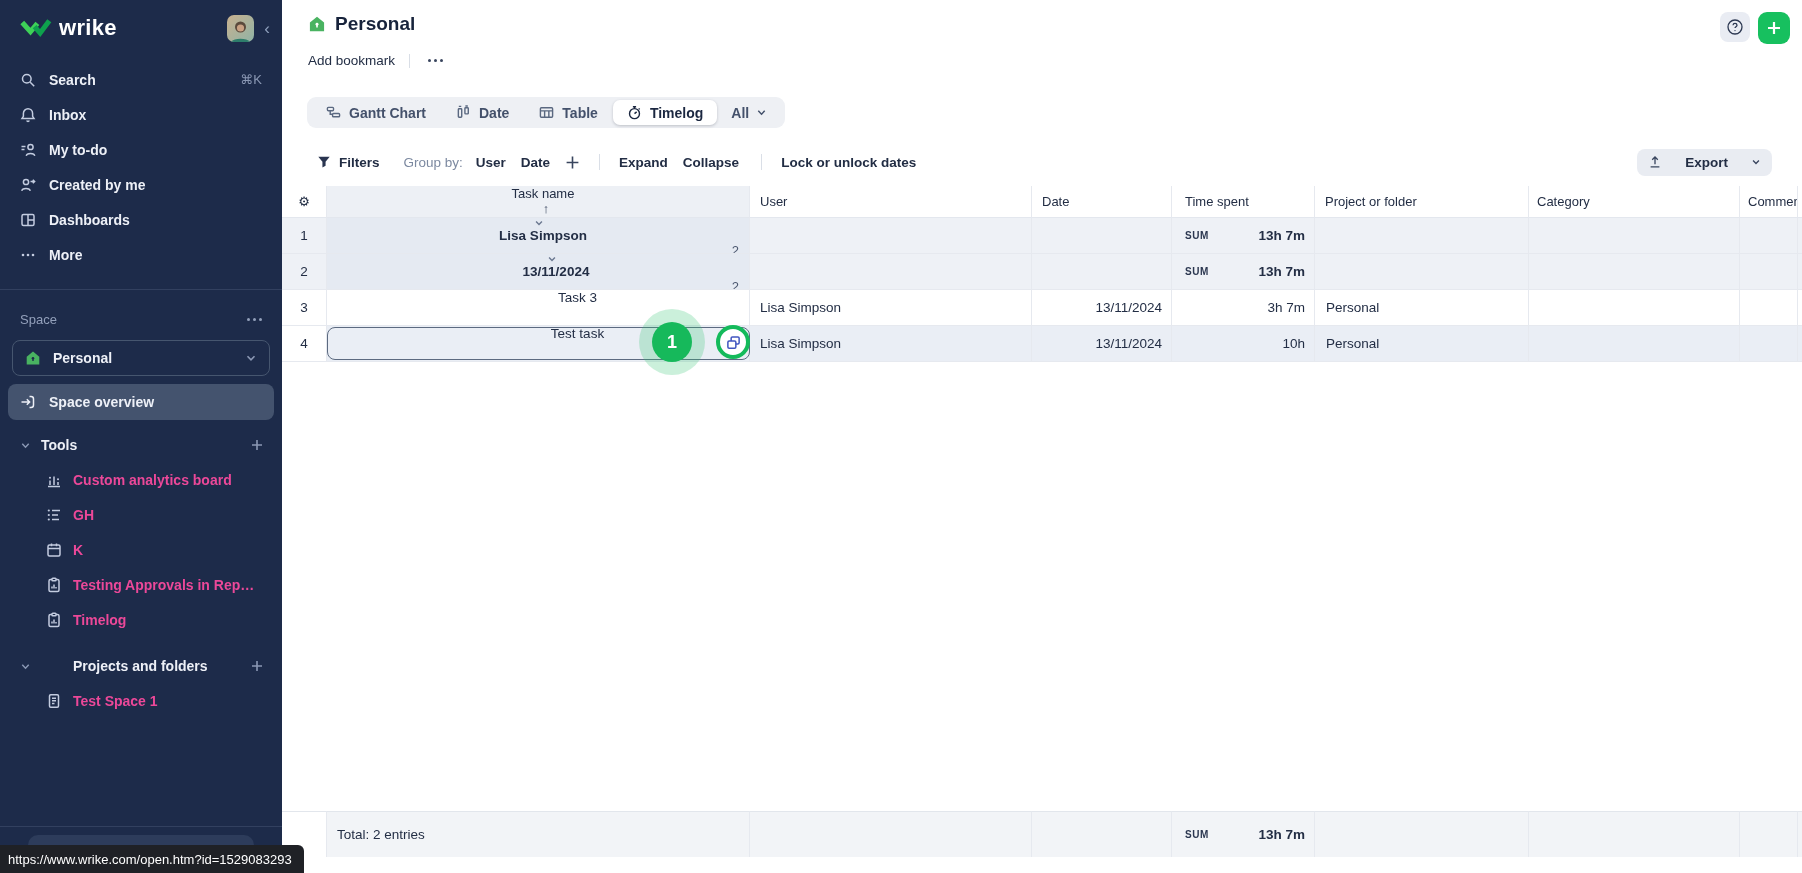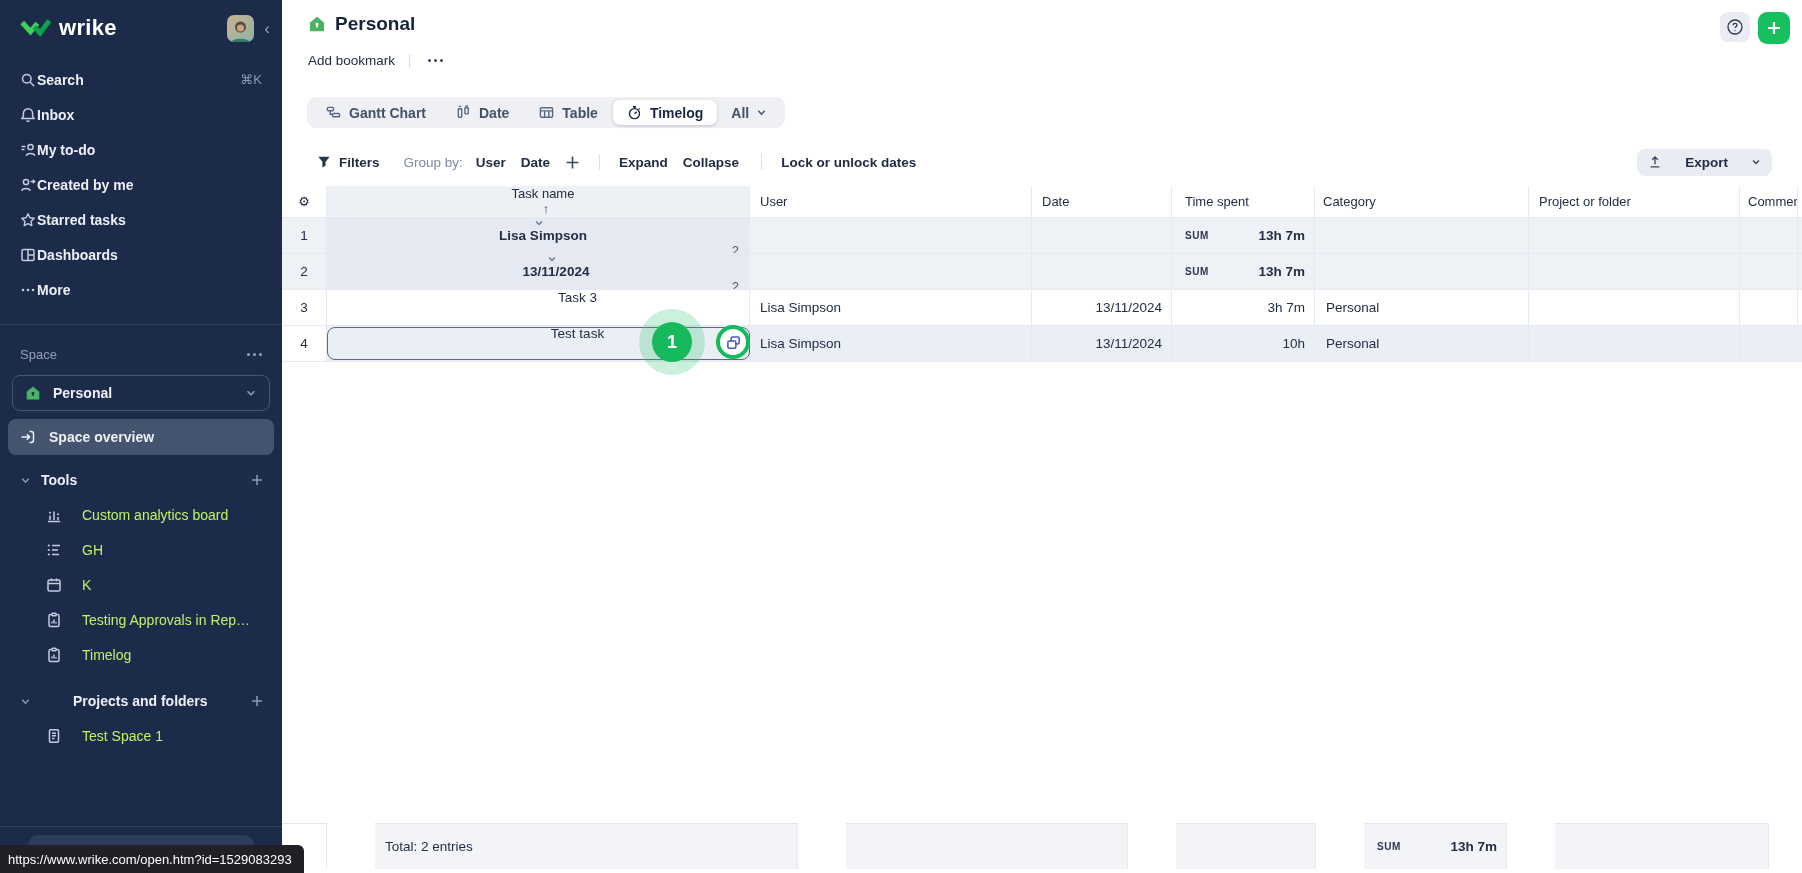--- a/index.html
+++ b/index.html
@@ -12,21 +12,21 @@
     background:#1d2b4a; color:#edf0f7; z-index:5; }
   .side-head { height:56px; display:flex; align-items:center; padding:0 12px 0 20px; }
   .logo { display:flex; align-items:center; gap:7px; }
   .logo-text { font-size:22px; font-weight:700; color:#fff; letter-spacing:.3px; }
   .avatar { width:27px; height:27px; border-radius:7px; margin-left:auto; overflow:hidden;
     background:linear-gradient(135deg,#c9b18f 0%,#8fb3a6 100%); position:relative; }
   .avatar svg { position:absolute; left:0; top:2px; }
   .collapse { margin-left:10px; color:#8fa0bd; font-size:17px; line-height:1; cursor:pointer; }
 
   .nav { padding-top:6px; }
-  .nav-item { height:35px; display:flex; align-items:center; padding:0 20px; gap:1px;
+  .nav-item { height:35px; display:flex; align-items:center; padding:0 20px; gap:13px;
     font-size:14px; font-weight:600; color:#edf0f7; cursor:pointer; }
   .nav-item .ico { color:#c3cce0; flex:0 0 16px; }
   .shortcut { margin-left:auto; color:#8b98b4; font-weight:400; font-size:13px; }
 
   .side-divider { border:none; border-top:1px solid #32405f; margin-top:17px; }
   .section-label-row { margin-top:12px; height:34px; display:flex; align-items:center; padding:0 20px;
     color:#93a0bb; font-size:13px; }
   .dots-h { margin-left:auto; display:flex; gap:3px; }
   .dots-h i { width:3px; height:3px; border-radius:50%; background:#93a0bb; }
 
@@ -35,22 +35,22 @@
   .space-pill .chev { margin-left:auto; color:#8b98b4; }
 
   .side-sel { margin:8px 8px 0; height:36px; border-radius:8px; background:#44536e;
     display:flex; align-items:center; padding:0 12px; gap:13px; font-size:14px; font-weight:600; cursor:pointer; }
 
   .tree-head { margin-top:8px; height:34px; display:flex; align-items:center; padding:0 18px 0 20px;
     font-size:14px; font-weight:600; cursor:pointer; }
   .tree-head.projects { margin-top:12px;gap:32px; }
   .tree-head .chev { color:#8b98b4; margin-right:10px; }
   .tree-head .plus { margin-left:auto; color:#8b98b4; }
-  .tree-item { height:35px; display:flex; align-items:center; padding-left:46px; gap:20px;
-    font-size:14px; font-weight:400; color:#bef264; cursor:pointer; white-space:nowrap; }
+  .tree-item { height:35px; display:flex; align-items:center; padding-left:46px; gap:11px;
+    font-size:14px; font-weight:700; color:#ec4899; cursor:pointer; white-space:nowrap; }
   .tree-item .ico { color:#c3cce0; flex:0 0 16px; }
   .tree-item .lbl { overflow:hidden; text-overflow:ellipsis; max-width:200px; }
 
   .side-bottom-divider { position:absolute; left:0; right:0; top:826px; border-top:1px solid #32405f; }
   .side-bottom-btn { position:absolute; left:28px; top:835px; width:226px; height:34px;
     background:#2d3c5b; border-radius:10px; cursor:pointer; }
 
   
   .url-tooltip { position:absolute; left:0; top:845px; height:28px; z-index:99;
     background:#1f2126; color:#fff; display:flex; align-items:center;
@@ -132,21 +132,21 @@
   .halo { position:absolute; left:357px; top:309px; width:66px; height:66px; border-radius:50%;
     background:rgba(46,196,110,.25); z-index:4; }
   .badge-1 { position:absolute; left:370px; top:322px; width:40px; height:40px; border-radius:50%;
     background:#16b95b; color:#fff; font-size:18px; font-weight:700;
     display:flex; align-items:center; justify-content:center; z-index:5; }
   .ring-btn { position:absolute; left:434px; top:325px; width:34px; height:34px; border-radius:50%;
     background:#fff; border:4px solid #14ba5b; display:flex; align-items:center; justify-content:center;
     z-index:5; cursor:pointer; color:#4156c0; }
 
   
-  .tfoot { position:absolute; left:0; right:0; bottom:4px; height:46px;gap:48px; }
+  .tfoot { position:absolute; left:0; right:0; bottom:16px; height:46px; }
   .tfoot .cell { background:#f2f4f7; border-top:1px solid #e2e6ec; border-right:1px solid #e6e9ef;
     display:flex; align-items:center; font-size:13.5px; color:#232e45; overflow:hidden; }
   .tfoot .gear-cell { background:#fff; }
 
   .ico { display:inline-flex; }
   svg { display:block; }
 </style>
 </head>
 <body>
 
@@ -205,28 +205,20 @@
       </div>
       <div class="nav-item">
         <span class="ico">
           <svg width="16" height="16" viewBox="0 0 16 16" fill="none" stroke="currentColor" stroke-width="1.5">
             <circle cx="6" cy="5" r="2.6"></circle>
               <path d="M1.8 13.8c.4-3 8-3 8.4 0"></path>
             <path d="M10.5 4.5h4M12.8 2.8l1.8 1.7-1.8 1.7"></path>
             </svg>
         </span>
         <span>Created by me</span>
-      </div>
-      <div class="nav-item">
-        <span class="ico">
-          <svg width="16" height="16" viewBox="0 0 16 16" fill="none" stroke="currentColor" stroke-width="1.4">
-            <path d="M8 1.8l1.9 3.9 4.3.6-3.1 3 .7 4.3L8 11.6l-3.8 2 .7-4.3-3.1-3 4.3-.6z" stroke-linejoin="round"></path>
-            </svg>
-        </span>
-        <span>Starred tasks</span>
       </div>
       <div class="nav-item">
         <span class="ico">
           <svg width="16" height="16" viewBox="0 0 16 16" fill="none" stroke="currentColor" stroke-width="1.5">
             <rect x="2" y="2.5" width="12" height="11" rx="1.5"></rect>
               <path d="M8 2.5v11M8 8h6"></path>
             </svg>
         </span>
         <span>Dashboards</span>
       </div>
@@ -506,25 +498,25 @@
       </div>
       <div class="cell pad">
           <span>User</span>
         </div>
       <div class="cell pad">
           <span>Date</span>
         </div>
       <div class="cell" style="padding-left:13px">
           <span>Time spent</span>
         </div>
+      <div class="cell pad">
+          <span>Project or folder</span>
+        </div>
       <div class="cell" style="padding-left:8px">
           <span>Category</span>
-        </div>
-      <div class="cell pad">
-          <span>Project or folder</span>
         </div>
       <div class="cell" style="padding-left:8px;border-right:1px solid #e6e9ef">
           <span>Comment</span>
         </div>
       <div class="cell" style="border-right:none"></div>
     </div>
 
     <div class="tbody">
 
       <div class="trow grid-row row-gray">

